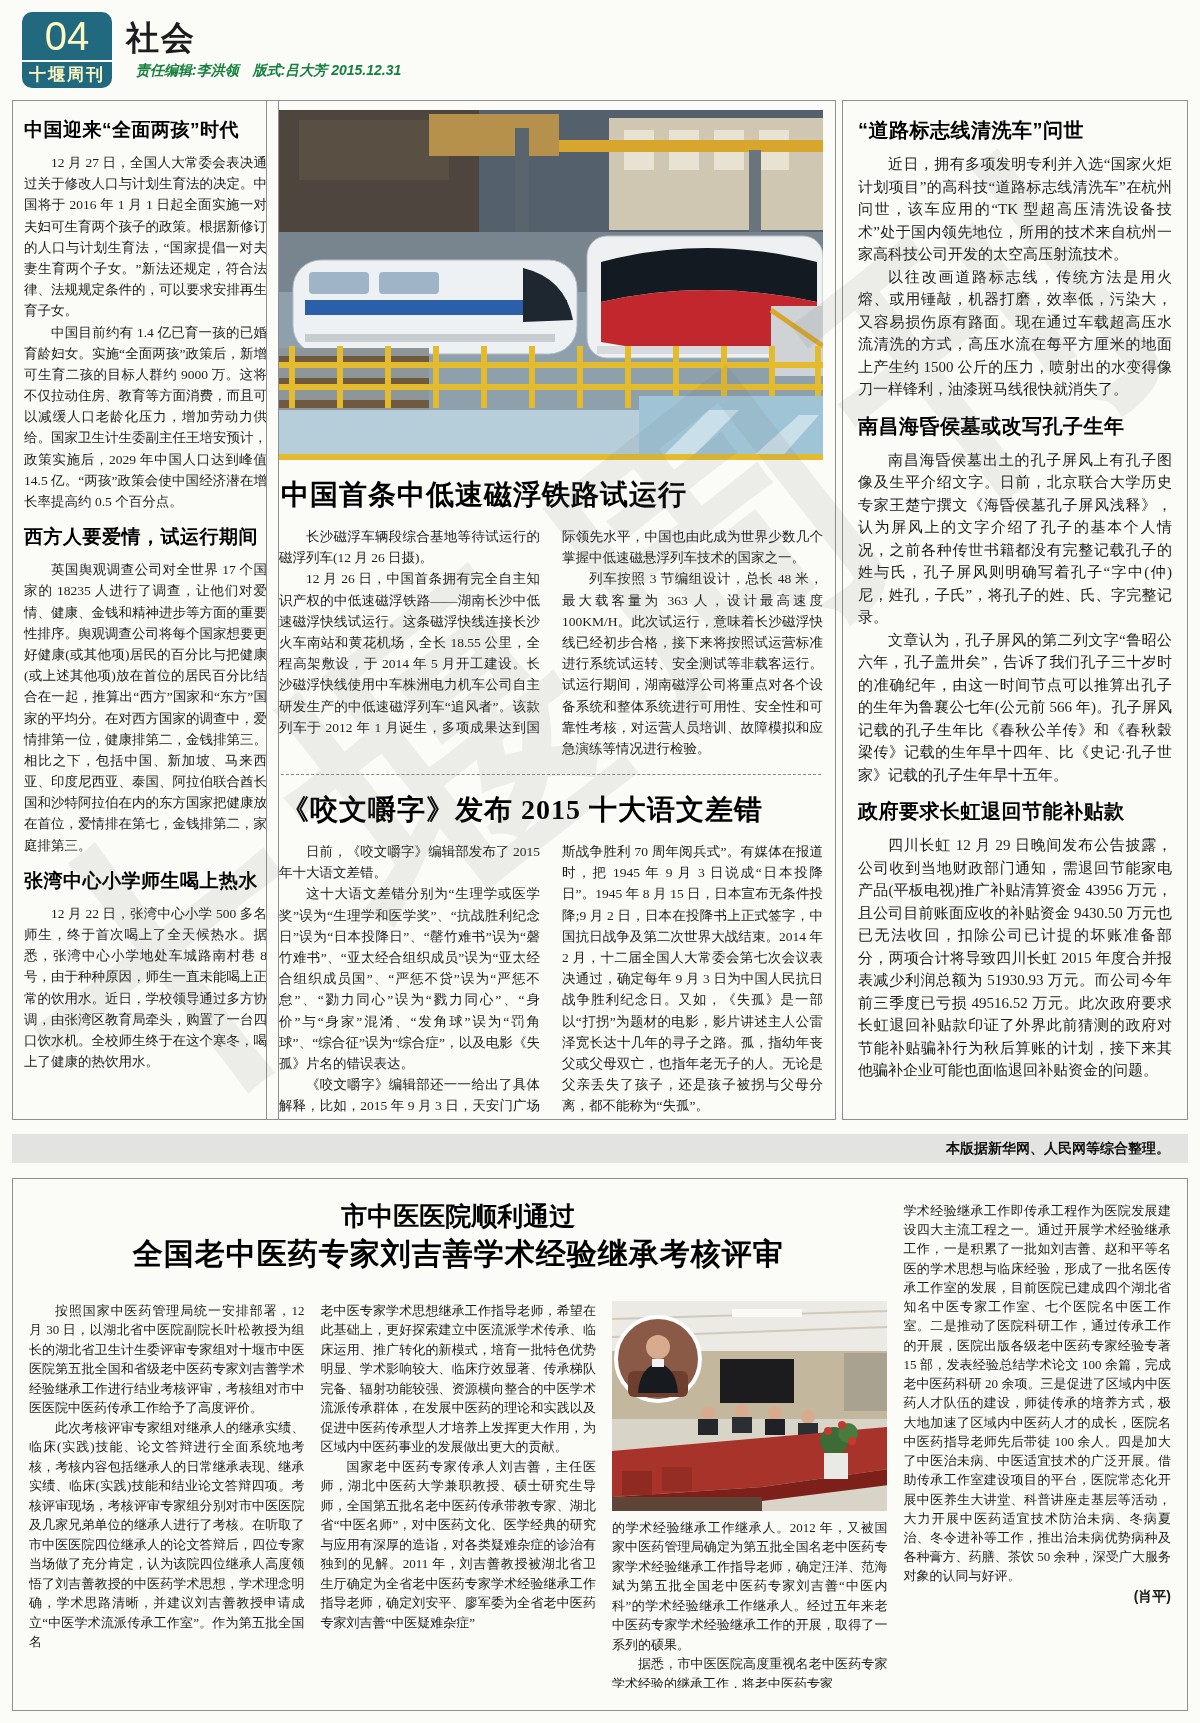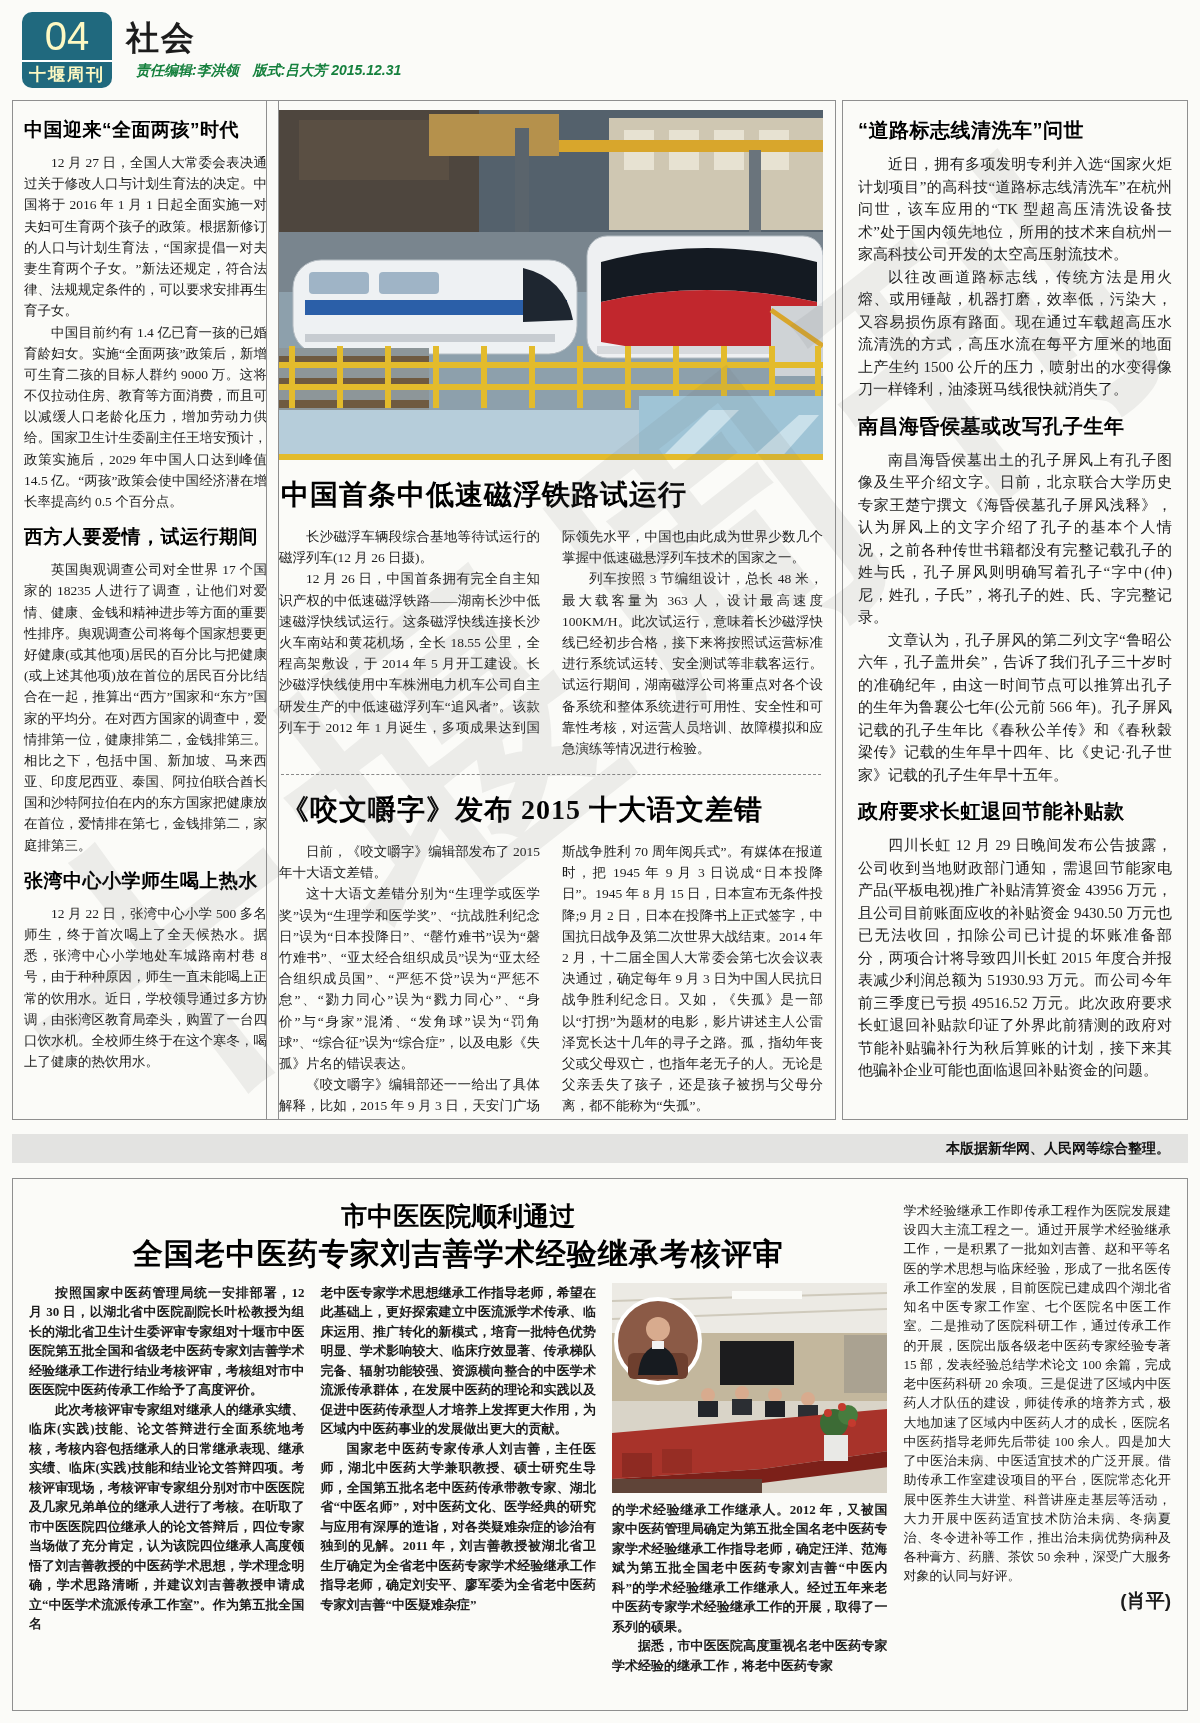--- a/index.html
+++ b/index.html
@@ -20,39 +20,39 @@
   .box-left{left:12px;width:267px;height:1020px;padding:12px 11px;}
   .box-mid{left:266px;width:570px;height:1020px;padding:9px 12px;}
   .box-right{left:842px;width:346px;height:1020px;padding:12px 15px;}
 
   .art{margin-bottom:12px;}
   .art-title{font-family:"Liberation Sans","DejaVu Sans",sans-serif;font-weight:bold;font-size:19px;margin:4px 0 9px;letter-spacing:0.5px;color:#000;}
   .box-right .art-title{font-size:20px;}
   .box-left p, .box-right p{margin:0;text-align:justify;text-indent:2em;}
   .box-left p{font-size:13.5px;line-height:1.57;}
   .box-right p{font-size:15px;line-height:1.5;}
-  .byline{text-align:right;font-weight:bold;font-family:"Liberation Sans","DejaVu Sans",sans-serif;font-size:19px;margin-top:2px;}
+  .byline{text-align:right;font-weight:bold;font-family:"Liberation Sans","DejaVu Sans",sans-serif;font-size:14px;margin-top:2px;}
 
   .photo-wrap{width:544px;height:350px;overflow:hidden;}
   .photo-wrap svg{display:block;}
   .mid-title{font-size:28px;font-weight:bold;margin:16px 2px 12px;letter-spacing:1px;color:#000;}
   .two-col{column-count:2;column-gap:22px;font-size:13.5px;}
   .two-col p{margin:0;text-align:justify;text-indent:2em;line-height:1.57;}
   .dash-divider{border-top:1px dashed #888;margin:15px 2px 8px;height:0;}
 
   
   .source{position:absolute;left:12px;top:1134px;width:1176px;height:29px;background:#e3e3e1;font-family:"Liberation Sans","DejaVu Sans",sans-serif;font-weight:bold;font-size:14px;line-height:29px;text-align:right;padding-right:18px;color:#111;}
 
   
   .box-bottom{position:absolute;left:12px;top:1178px;width:1176px;height:533px;border:1px solid #8f8f8f;padding:22px 16px;display:flex;gap:16px;overflow:hidden;}
   .bottom-left{width:860px;display:flex;flex-direction:column;}
   .bottom-title{text-align:center;font-weight:bold;color:#000;}
   .bt1{font-size:26px;line-height:1.2;}
   .bt2{font-size:30px;line-height:1.25;margin-top:3px;letter-spacing:1px;}
-  .bottom-cols{display:flex;gap:16px;margin-top:10px;flex:1;overflow:hidden;font-weight:bold;}
+  .bottom-cols{display:flex;gap:16px;margin-top:28px;flex:1;overflow:hidden;}
   .bcol{flex:1;overflow:hidden;}
   .bcol p{margin:0;font-size:13px;line-height:1.5;text-align:justify;text-indent:2em;}
   .cont p:first-child{text-indent:0;}
   .bottom-right{width:268px;overflow:hidden;}
   .bottom-right p{margin:0;font-size:13px;line-height:1.48;text-align:justify;text-indent:2em;}
   .meeting-wrap{width:276px;height:210px;overflow:hidden;margin-bottom:7px;}
   .meeting-wrap svg{display:block;}
 
   
   .watermark{position:absolute;left:60px;top:860px;font-size:300px;font-weight:bold;color:rgba(110,110,110,0.10);transform:rotate(-38deg);transform-origin:left center;letter-spacing:40px;white-space:nowrap;z-index:9;pointer-events:none;}

